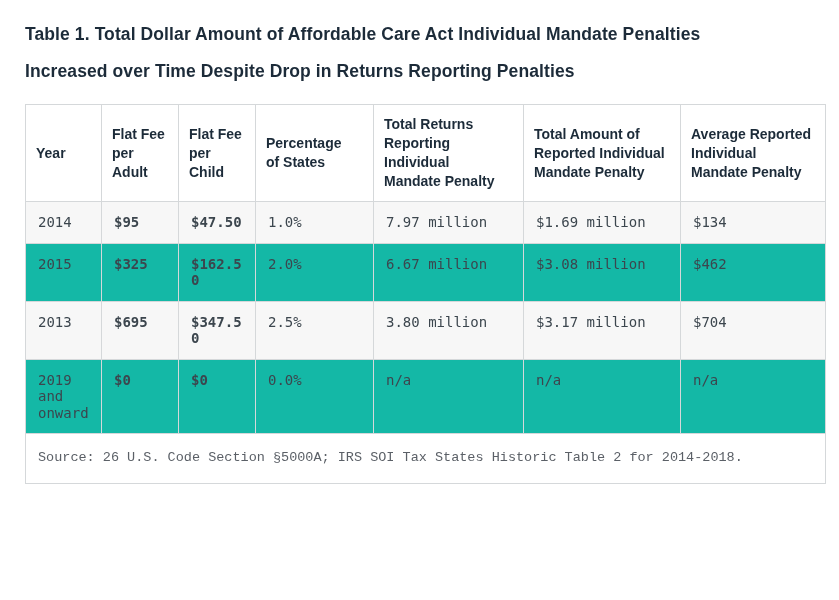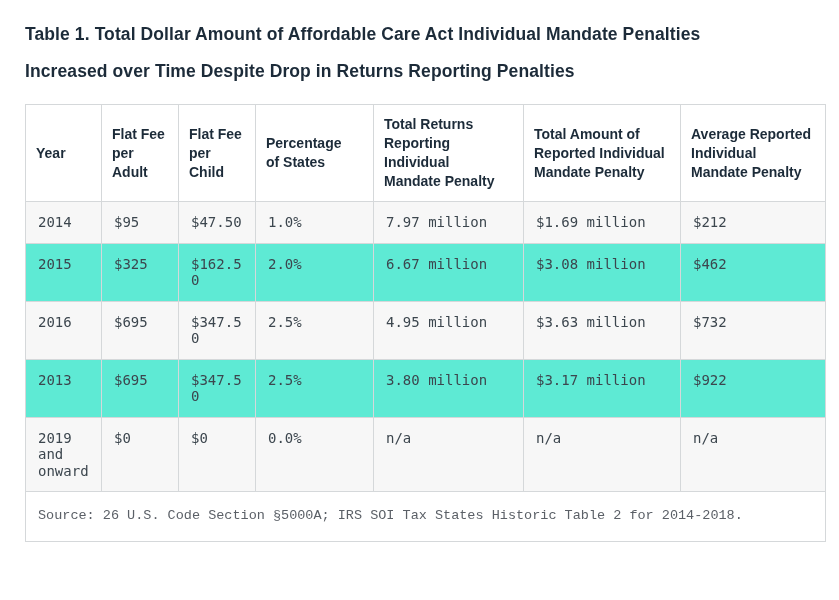--- a/index.html
+++ b/index.html
@@ -49,27 +49,28 @@
     background: #ffffff;
   }
   .penalty-table td {
     padding: 12px 12px;
     vertical-align: top;
     text-align: left;
     font-family: "DejaVu Sans Mono", monospace;
     font-size: 14px;
     line-height: 16.5px;
     color: #3c464e;
-    background: #5eead4;
+    background: #14b8a6;
   }
   .penalty-table tbody tr:nth-child(odd) td {
     background: #f7f7f7;
   }
   .penalty-table td.col-fee {
     word-break: break-all;
+    font-weight: bold;
   }
   .penalty-table td.source-cell {
     background: #ffffff !important;
     font-family: Liberation Mono, monospace;
     font-size: 13.5px;
     line-height: 18px;
     color: #5b6067;
     padding: 15px 12px 16px 12px;
     vertical-align: middle;
   }
@@ -118,48 +119,39 @@
     </thead>
 
     <tbody>
       <tr>
         <td class="col-year">2014</td>
         <td class="col-fee">$95</td>
         <td class="col-fee">$47.50</td>
         <td class="col-pct">1.0%</td>
         <td class="col-ret">7.97 million</td>
         <td class="col-amt">$1.69 million</td>
-        <td class="col-avg">$212</td>
+        <td class="col-avg">$134</td>
       </tr>
       <tr>
         <td class="col-year">2015</td>
         <td class="col-fee">$325</td>
         <td class="col-fee">$162.50</td>
         <td class="col-pct">2.0%</td>
         <td class="col-ret">6.67 million</td>
         <td class="col-amt">$3.08 million</td>
         <td class="col-avg">$462</td>
       </tr>
       <tr>
-        <td class="col-year">2016</td>
-        <td class="col-fee">$695</td>
-        <td class="col-fee">$347.50</td>
-        <td class="col-pct">2.5%</td>
-        <td class="col-ret">4.95 million</td>
-        <td class="col-amt">$3.63 million</td>
-        <td class="col-avg">$732</td>
-      </tr>
-      <tr>
         <td class="col-year">2013</td>
         <td class="col-fee">$695</td>
         <td class="col-fee">$347.50</td>
         <td class="col-pct">2.5%</td>
         <td class="col-ret">3.80 million</td>
         <td class="col-amt">$3.17 million</td>
-        <td class="col-avg">$922</td>
+        <td class="col-avg">$704</td>
       </tr>
       <tr>
         <td class="col-year">2019 and onward</td>
         <td class="col-fee">$0</td>
         <td class="col-fee">$0</td>
         <td class="col-pct">0.0%</td>
         <td class="col-ret">n/a</td>
         <td class="col-amt">n/a</td>
         <td class="col-avg">n/a</td>
       </tr>

